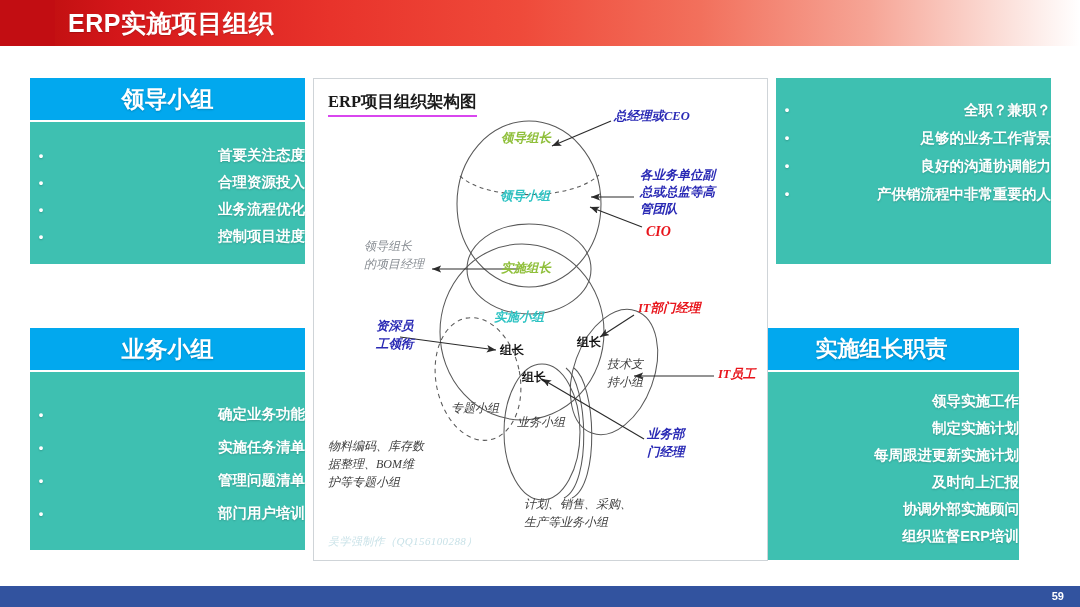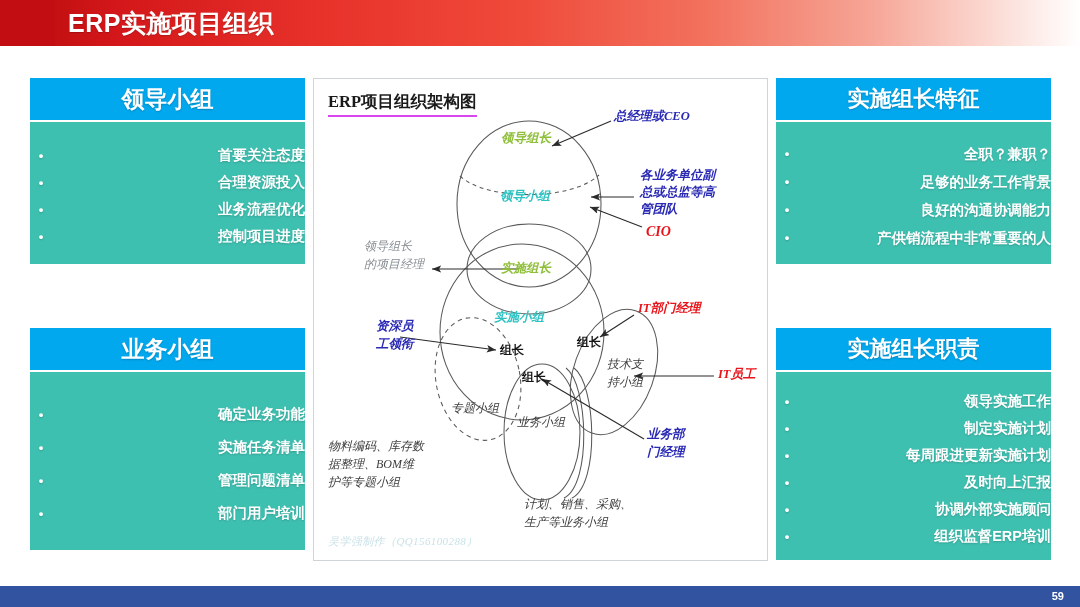--- a/index.html
+++ b/index.html
@@ -79,21 +79,21 @@
   #card-business .card-head { height: 44px; font-size: 23px; }
   #card-business .bullet-row { font-size: 14.5px; line-height: 33px; }
   #card-business .bullet-label { padding-left: 16px; }
 
   
   #card-traits { left: 776px; top: 78px; width: 275px; height: 186px; }
   #card-traits .card-head { height: 44px; font-size: 22px; }
   #card-traits .bullet-row { font-size: 14.5px; line-height: 28px; }
   #card-traits .bullet-label { padding-left: 10px; }
 
-  #card-duties { left: 776px; top: 328px; width: 275px; height: 232px; }
+  #card-duties { left: 744px; top: 328px; width: 275px; height: 232px; }
   #card-duties .card-head { height: 44px; font-size: 22px; }
   #card-duties .bullet-row { font-size: 14.5px; line-height: 27px; }
   #card-duties .bullet-label { padding-left: 10px; }
 
   
   #diagram-panel {
     position: absolute; left: 313px; top: 78px;
     width: 455px; height: 483px;
     background: #ffffff;
     border: 1px solid #cfd4d8;
@@ -183,21 +183,20 @@
         <span class="bullet-label">管理问题清单</span>
       </div>
       <div class="bullet-row">
         <span class="bullet-dot">•</span>
         <span class="bullet-label">部门用户培训</span>
       </div>
     </div>
   </div>
 
   <div class="card" id="card-traits">
-    <div class="card-head">实施组长特征</div>
     <div class="card-body">
       <div class="bullet-row">
         <span class="bullet-dot">•</span>
         <span class="bullet-label">全职？兼职？</span>
       </div>
       <div class="bullet-row">
         <span class="bullet-dot">•</span>
         <span class="bullet-label">足够的业务工作背景</span>
       </div>
       <div class="bullet-row">

